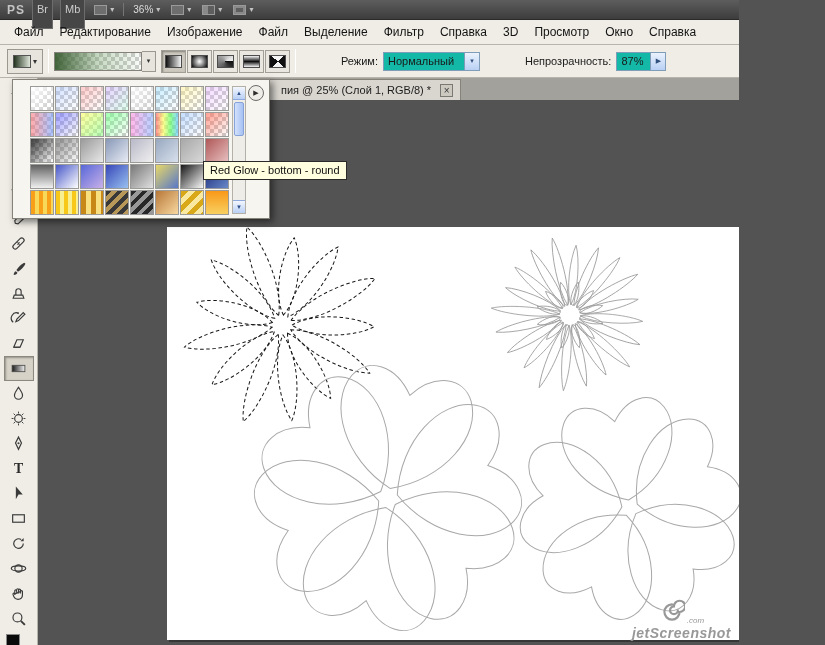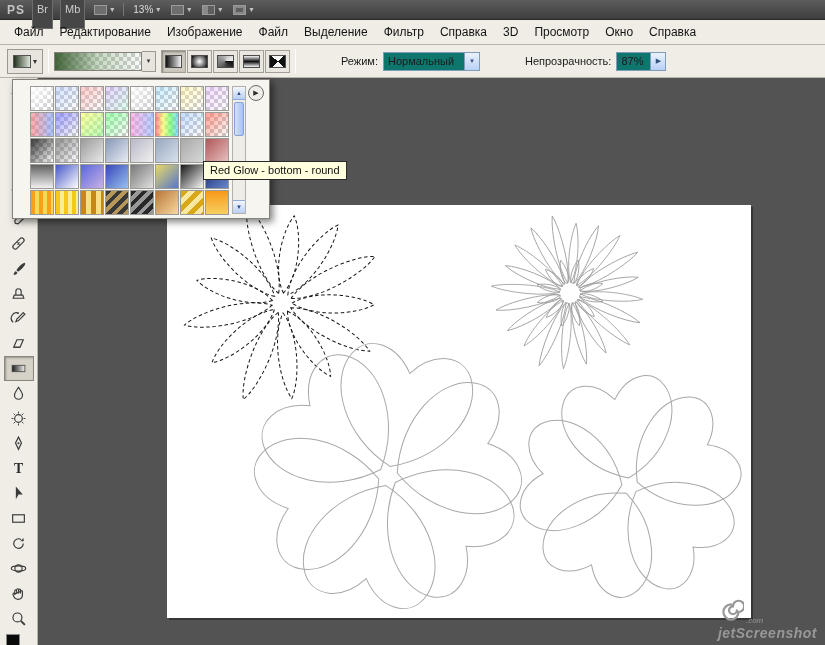--- a/index.html
+++ b/index.html
@@ -1,18 +1,18 @@
 <!DOCTYPE html>
 <html><head>
 <meta charset="utf-8">
 <style>
   * { box-sizing: border-box; margin: 0; padding: 0; }
   html,body { width:825px; height:645px; }
   body { font-family:"Liberation Sans","DejaVu Sans",sans-serif; background:#535353; overflow:hidden; }
-  .window { position:relative; width:825px; height:645px; background:#535353; }
+  .window { position:relative; width:739px; height:645px; background:#535353; }
 
   
   .appbar { height:20px; background:linear-gradient(#5d5d5d,#3d3d3d); border-bottom:1px solid #2a2a2a;
             display:flex; align-items:center; gap:7px; padding:0 7px; }
   .ps-logo { color:#c4c4c4; font-weight:bold; font-size:12px; letter-spacing:1px; }
   .app-btn { background:#464646; border:1px solid #6d6d6d; color:#cccccc; font-size:11px;
              padding:13px 4px; border-radius:0; line-height:11px; }
   .app-icon-btn { display:flex; align-items:center; gap:3px; color:#bdbdbd; font-size:10px; padding:0 2px; }
   .mini-icon { width:13px; height:10px; border:1px solid #9a9a9a; background:#6e6e6e; display:inline-block; }
   .mini-icon.split { background:linear-gradient(90deg,#8a8a8a 50%,#5e5e5e 50%); }
@@ -39,21 +39,21 @@
        background: linear-gradient(90deg, rgba(56,92,48,0.95), rgba(130,170,120,0.45), rgba(220,235,215,0.15)),
                    repeating-conic-gradient(#c9c9c9 0% 25%, #ffffff 0% 50%) 0 0 / 8px 8px; }
   .sample-arrow { width:14px; height:21px; background:#e7e4dd; border:1px solid #9b988f; border-left:none;
                   display:flex; align-items:center; justify-content:center; font-size:7px; color:#333; }
   .gt-group { display:flex; gap:1px; }
   .gt-btn { width:25px; height:23px; border:1px solid #a29f96; background:#eae7e0;
             display:flex; align-items:center; justify-content:center; }
   .gt-btn.selected { background:#ccc8be; box-shadow:inset 1px 1px 2px rgba(0,0,0,.35); }
   .gt-icon { width:17px; height:13px; border:1px solid #4d4d4d; }
   .opt-label { white-space:nowrap;margin-left:40px; }
-  .dropdown { height:19px; background:#0f766e; border:1px solid #7f9db9; display:flex; align-items:stretch; }
+  .dropdown { height:19px; background:#14b8a6; border:1px solid #7f9db9; display:flex; align-items:stretch; }
   .dd-text { padding:2px 4px 0 4px; font-size:11px; width:80px; white-space:nowrap; overflow:hidden; }
   .dd-text.narrow { width:33px; }
   .dd-btn { width:15px; background:linear-gradient(#eaf2fd,#b9d0f5); border-left:1px solid #7f9db9;
             display:flex; align-items:center; justify-content:center; font-size:7px; color:#30507e; }
   .cb-wrap { display:flex; align-items:center; margin-left:4px; white-space:nowrap; }
   .cb { width:12px; height:12px; background:#ffffff; border:1px solid #84827b; margin-right:3px;
         font-size:11px; line-height:10px; text-align:center; color:#2e9e3e; font-weight:bold; }
 
   
   .main { display:flex; height:568px; }
@@ -69,21 +69,21 @@
              display:flex; align-items:center; font-size:11px; color:#1c1c1c;
              padding:0 7px 0 242px; white-space:nowrap; }
   .tab-close { margin-left:9px; width:13px; height:13px; border:1px solid #7a7872; background:#ccc9c1;
                font-size:10px; line-height:11px; text-align:center; color:#3a3a3a; }
   .canvas { flex:1; position:relative; background:#535353; overflow:hidden; }
   .page { position:absolute; left:129px; top:127px; width:584px; height:413px; background:#ffffff;
           box-shadow:2px 2px 0 rgba(0,0,0,.35); }
   .page svg { display:block; width:100%; height:100%; }
 
   .watermark { position:absolute; right:8px; bottom:5px; color:#989898; text-align:right; }
-  .wm-top { display:flex; align-items:flex-end; justify-content:flex-start; gap:2px; }
+  .wm-top { display:flex; align-items:flex-end; justify-content:center; gap:2px; }
   .wm-com { font-size:8px; font-style:italic; }
   .wm-name { font-size:14px; font-weight:bold; font-style:italic; letter-spacing:0.5px; }
 
   
   .popup { position:absolute; left:12px; top:79px; width:258px; height:140px; background:#f6f5f0;
            border:1px solid #85827a; box-shadow:3px 3px 7px rgba(0,0,0,.5); z-index:50; }
   .swatch-grid { position:absolute; left:17px; top:6px; width:199px;
                  display:grid; grid-template-columns:repeat(8,24px); grid-auto-rows:25px; gap:1px; }
   .swatch { border:1px solid #9a9a98; }
   .vscroll { position:absolute; left:219px; top:6px; width:14px; height:128px; background:#efede7;
@@ -118,21 +118,21 @@
   <div class="appbar">
     <span class="ps-logo">PS</span>
     <span class="app-btn">Br</span>
     <span class="app-btn">Mb</span>
     <span class="app-icon-btn">
       <span class="mini-icon"></span>
       <span class="dd-arrow">▾</span>
     </span>
     <span class="app-sep"></span>
     <span class="app-icon-btn">
-      <span class="zoom-text">13%</span>
+      <span class="zoom-text">36%</span>
       <span class="dd-arrow">▾</span>
     </span>
     <span class="app-icon-btn">
       <span class="mini-icon"></span>
       <span class="dd-arrow">▾</span>
     </span>
     <span class="app-icon-btn">
       <span class="mini-icon split"></span>
       <span class="dd-arrow">▾</span>
     </span>
@@ -322,20 +322,26 @@
             <path d="M10.2 10.2L14 14" stroke="#3a3a3a" stroke-width="1.8"></path>
           </svg>
         </div>
         <div class="color-swatches">
           <span class="fg"></span>
         </div>
       </div>
 
     <div class="canvas-col">
 
+      <div class="tabbar">
+        <div class="doc-tab">
+          <span>пия @ 25% (Слой 1, RGB/8) *</span>
+          <span class="tab-close">×</span>
+        </div>
+      </div>
 
       <div class="canvas">
         <div class="page">
           <svg id="flowers" viewBox="0 0 584 413">
               <path d="M0,-10 C-14,-30.799999999999997 -10.08,-72.16 0,-88 C10.08,-72.16 14,-30.799999999999997 0,-10 Z" transform="translate(115 98) rotate(8)" stroke="#161616" stroke-width="1" stroke-dasharray="3.5 2.6" fill="none"></path>
               <path d="M0,-10 C-14,-33.599999999999994 -10.08,-78.72 0,-96 C10.08,-78.72 14,-33.599999999999994 0,-10 Z" transform="translate(115 98) rotate(35.69230769230769)" stroke="#161616" stroke-width="1" stroke-dasharray="3.5 2.6" fill="none"></path>
               <path d="M0,-10 C-14,-36.4 -10.08,-85.28 0,-104 C10.08,-85.28 14,-36.4 0,-10 Z" transform="translate(115 98) rotate(63.38461538461539)" stroke="#161616" stroke-width="1" stroke-dasharray="3.5 2.6" fill="none"></path>
               <path d="M0,-10 C-14,-32.199999999999996 -10.08,-75.44 0,-92 C10.08,-75.44 14,-32.199999999999996 0,-10 Z" transform="translate(115 98) rotate(91.07692307692308)" stroke="#161616" stroke-width="1" stroke-dasharray="3.5 2.6" fill="none"></path>
               <path d="M0,-10 C-14,-35 -10.08,-82 0,-100 C10.08,-82 14,-35 0,-10 Z" transform="translate(115 98) rotate(118.76923076923077)" stroke="#161616" stroke-width="1" stroke-dasharray="3.5 2.6" fill="none"></path>
               <path d="M0,-10 C-14,-30.799999999999997 -10.08,-72.16 0,-88 C10.08,-72.16 14,-30.799999999999997 0,-10 Z" transform="translate(115 98) rotate(146.46153846153845)" stroke="#161616" stroke-width="1" stroke-dasharray="3.5 2.6" fill="none"></path>

